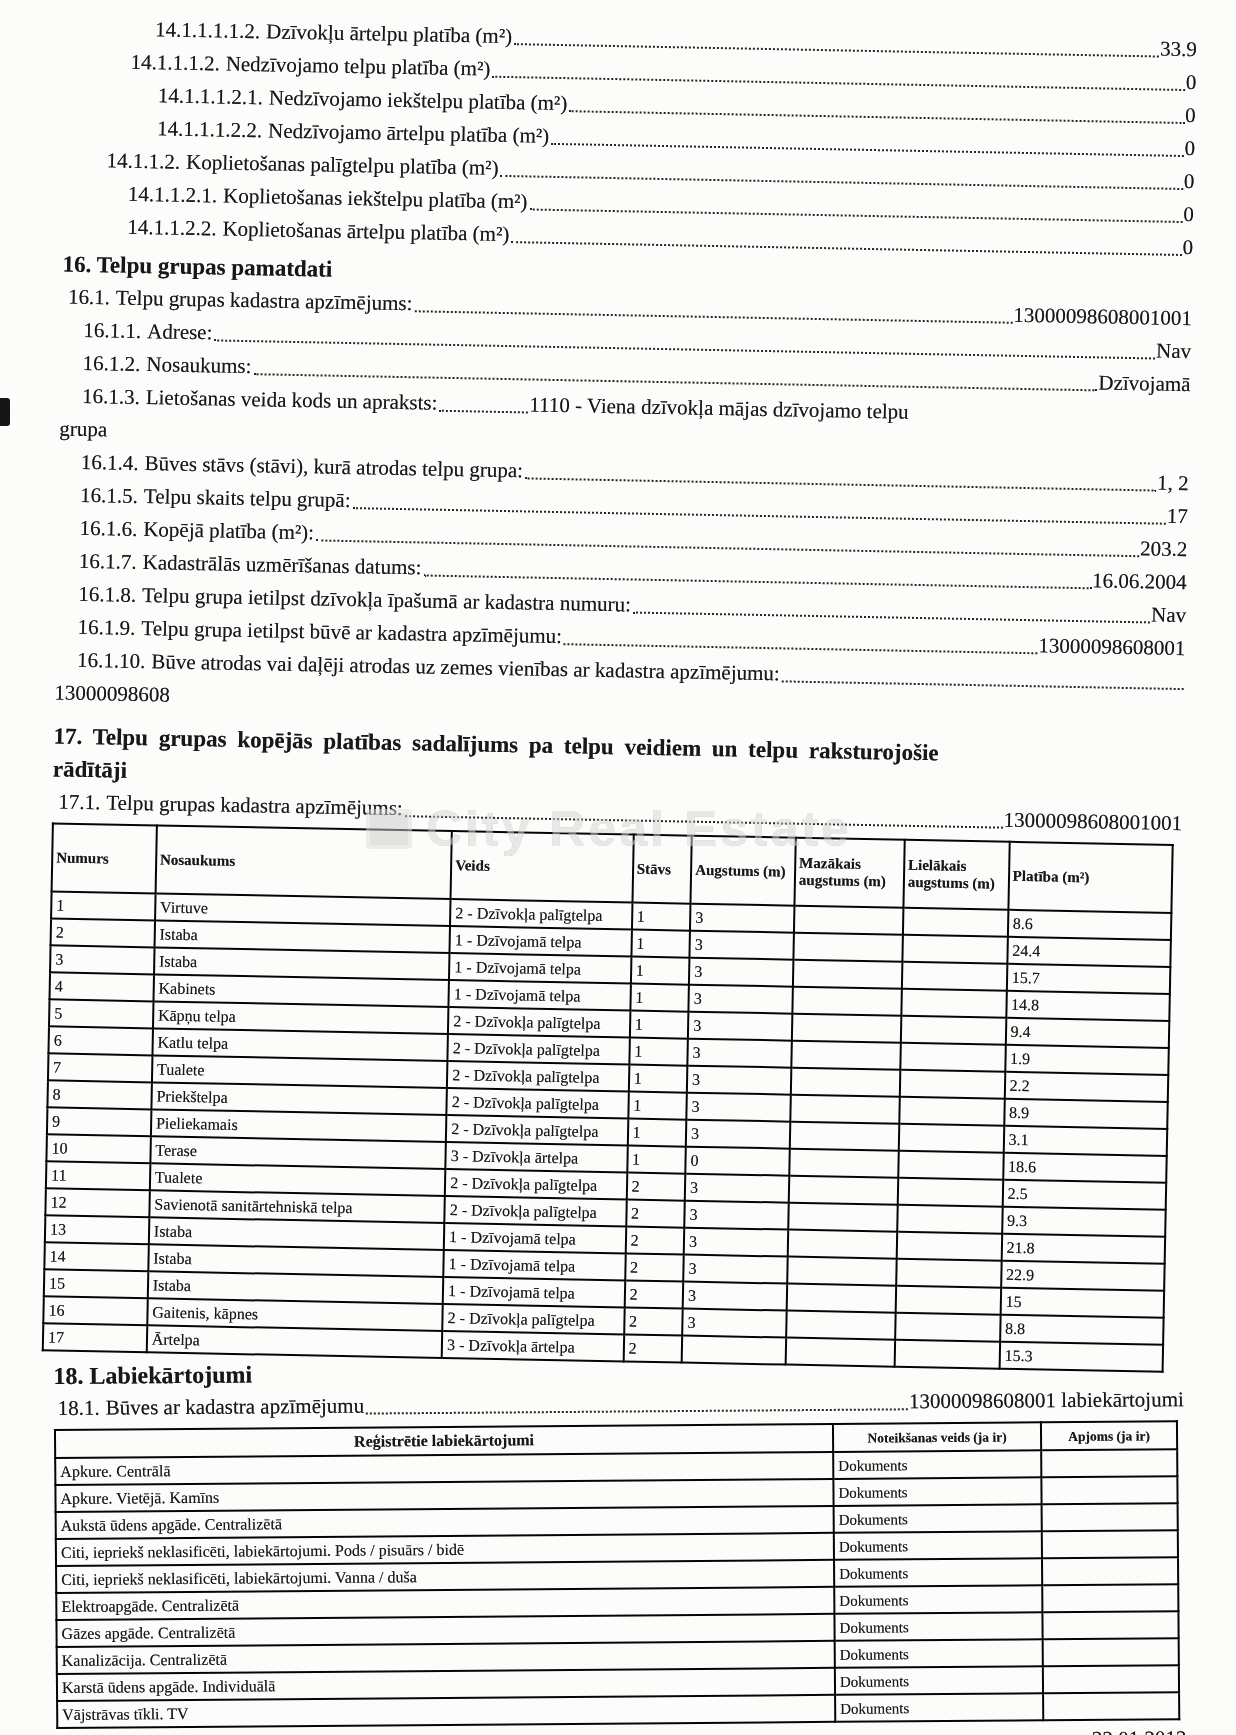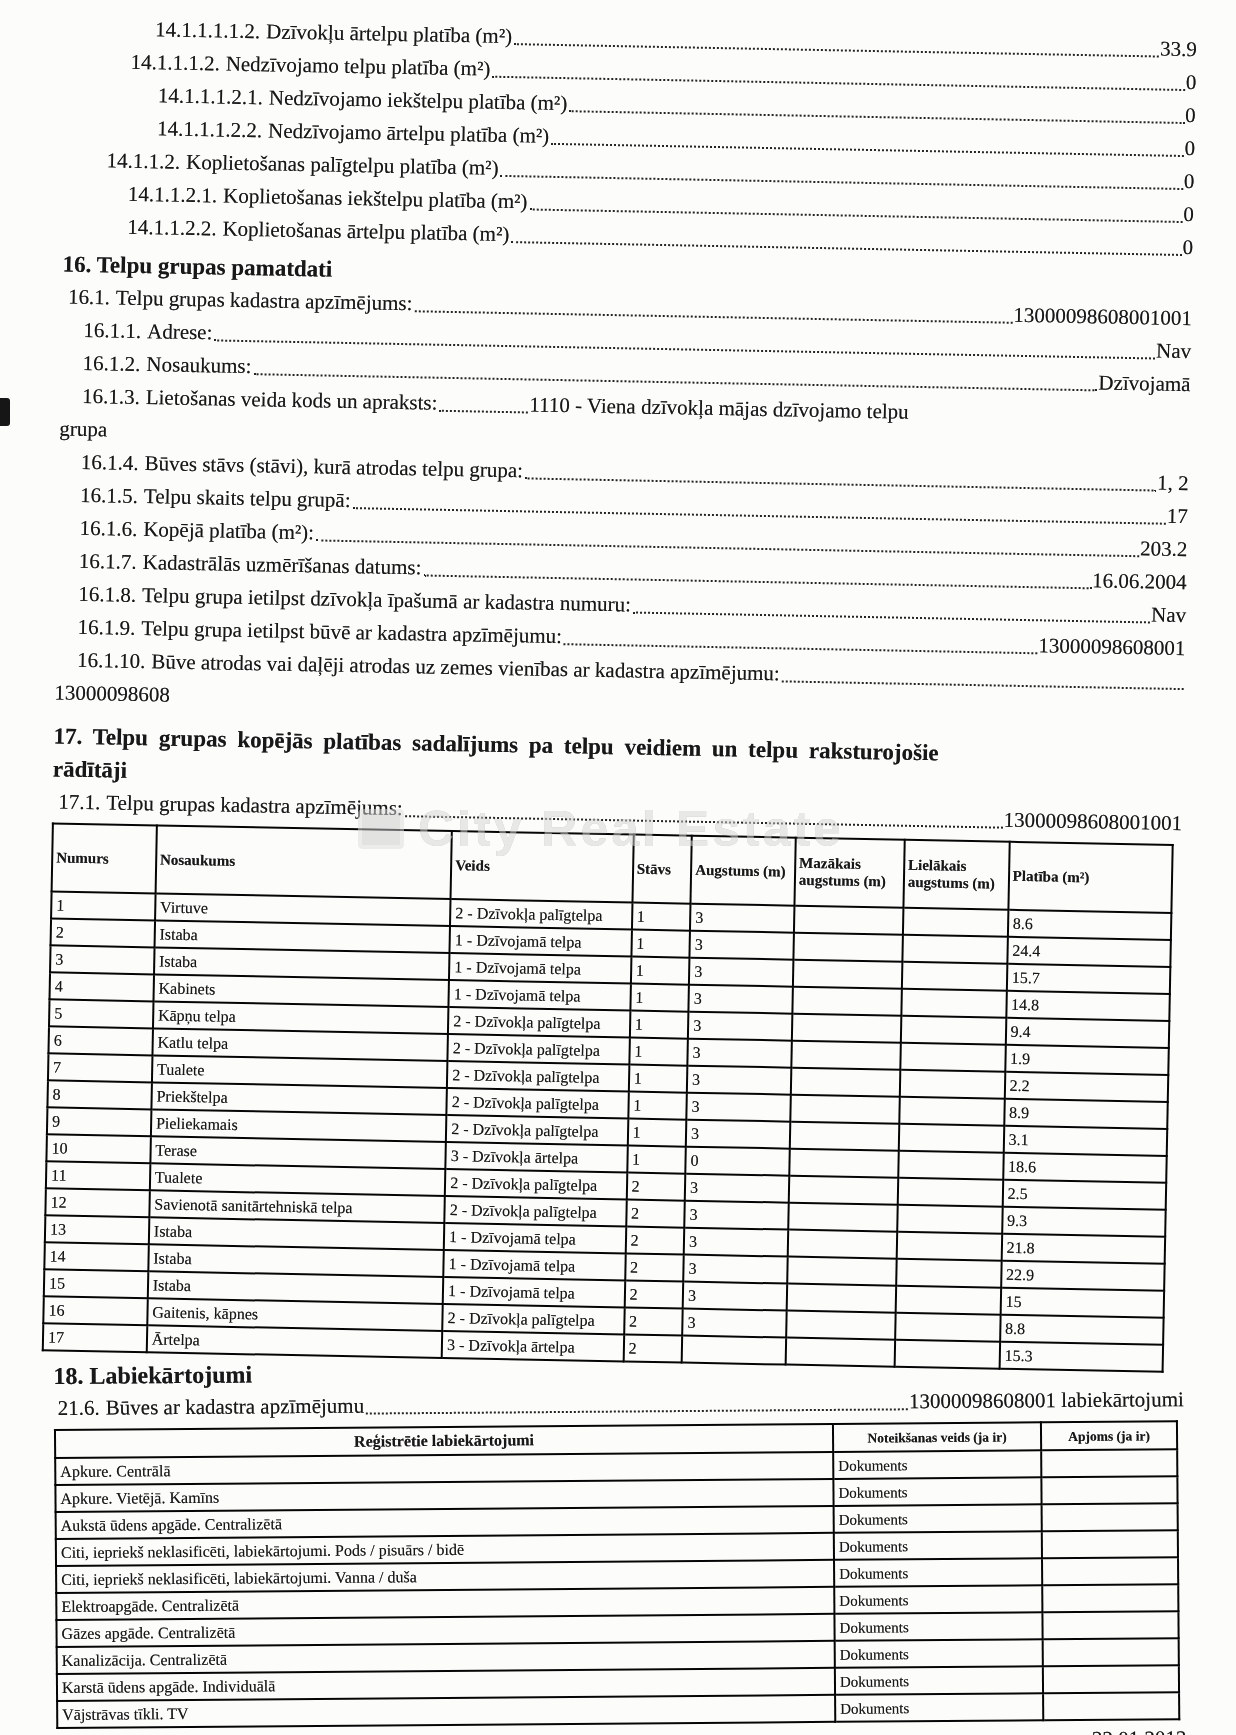--- a/index.html
+++ b/index.html
@@ -44,21 +44,21 @@
   th,td{border:2px solid #050505;padding:1px 4px;text-align:left;overflow:hidden;}
   .t1 th{font-size:15px;line-height:17px;height:62px;vertical-align:middle;padding:2px 3px;}
   .t1 td{font-size:16px;height:23px;line-height:22px;white-space:nowrap;}
   .t2 th{vertical-align:middle;}
   .t2 .th-main{font-size:16px;text-align:center;height:24px;}
   .t2 .th-small{font-size:13.5px;text-align:center;line-height:15px;}
   .t2 td{font-size:16px;height:23px;line-height:22px;white-space:nowrap;}
   .t2 .c2{font-size:15px;}
 
   .watermark{
-    position:absolute;left:358px;top:800px;z-index:3;
+    position:absolute;left:366px;top:800px;z-index:3;
     display:flex;align-items:center;gap:14px;
     opacity:.5;pointer-events:none;
   }
   .wm-icon{display:inline-block;width:46px;height:40px;background:#c9c9c9;border-radius:5px;
     box-shadow:inset 0 0 0 4px #dedede;}
   .wm-text{font-family:"Liberation Sans","DejaVu Sans",sans-serif;font-size:50px;
     color:#d6d6d4;letter-spacing:3px;white-space:nowrap;font-weight:bold;}
   .artifact{position:absolute;left:0;top:398px;width:10px;height:28px;background:#161616;border-radius:0 3px 3px 0;z-index:4;}
 </style>
 </head>
@@ -425,21 +425,21 @@
       </table>
     </section>
 
   </div>
 
   <div class="warp-bottom">
     <section>
       <h2 class="h18">18. Labiekārtojumi</h2>
 
       <div class="line line181">
-        <span class="num">21.6.</span>
+        <span class="num">18.1.</span>
         <span class="lbl">Būves ar kadastra apzīmējumu</span>
         <span class="dots"></span>
         <span class="val">13000098608001 labiekārtojumi</span>
       </div>
 
       <table class="t2">
         <colgroup>
           <col style="width:778px">
             <col style="width:208px">
             <col style="width:136px">

